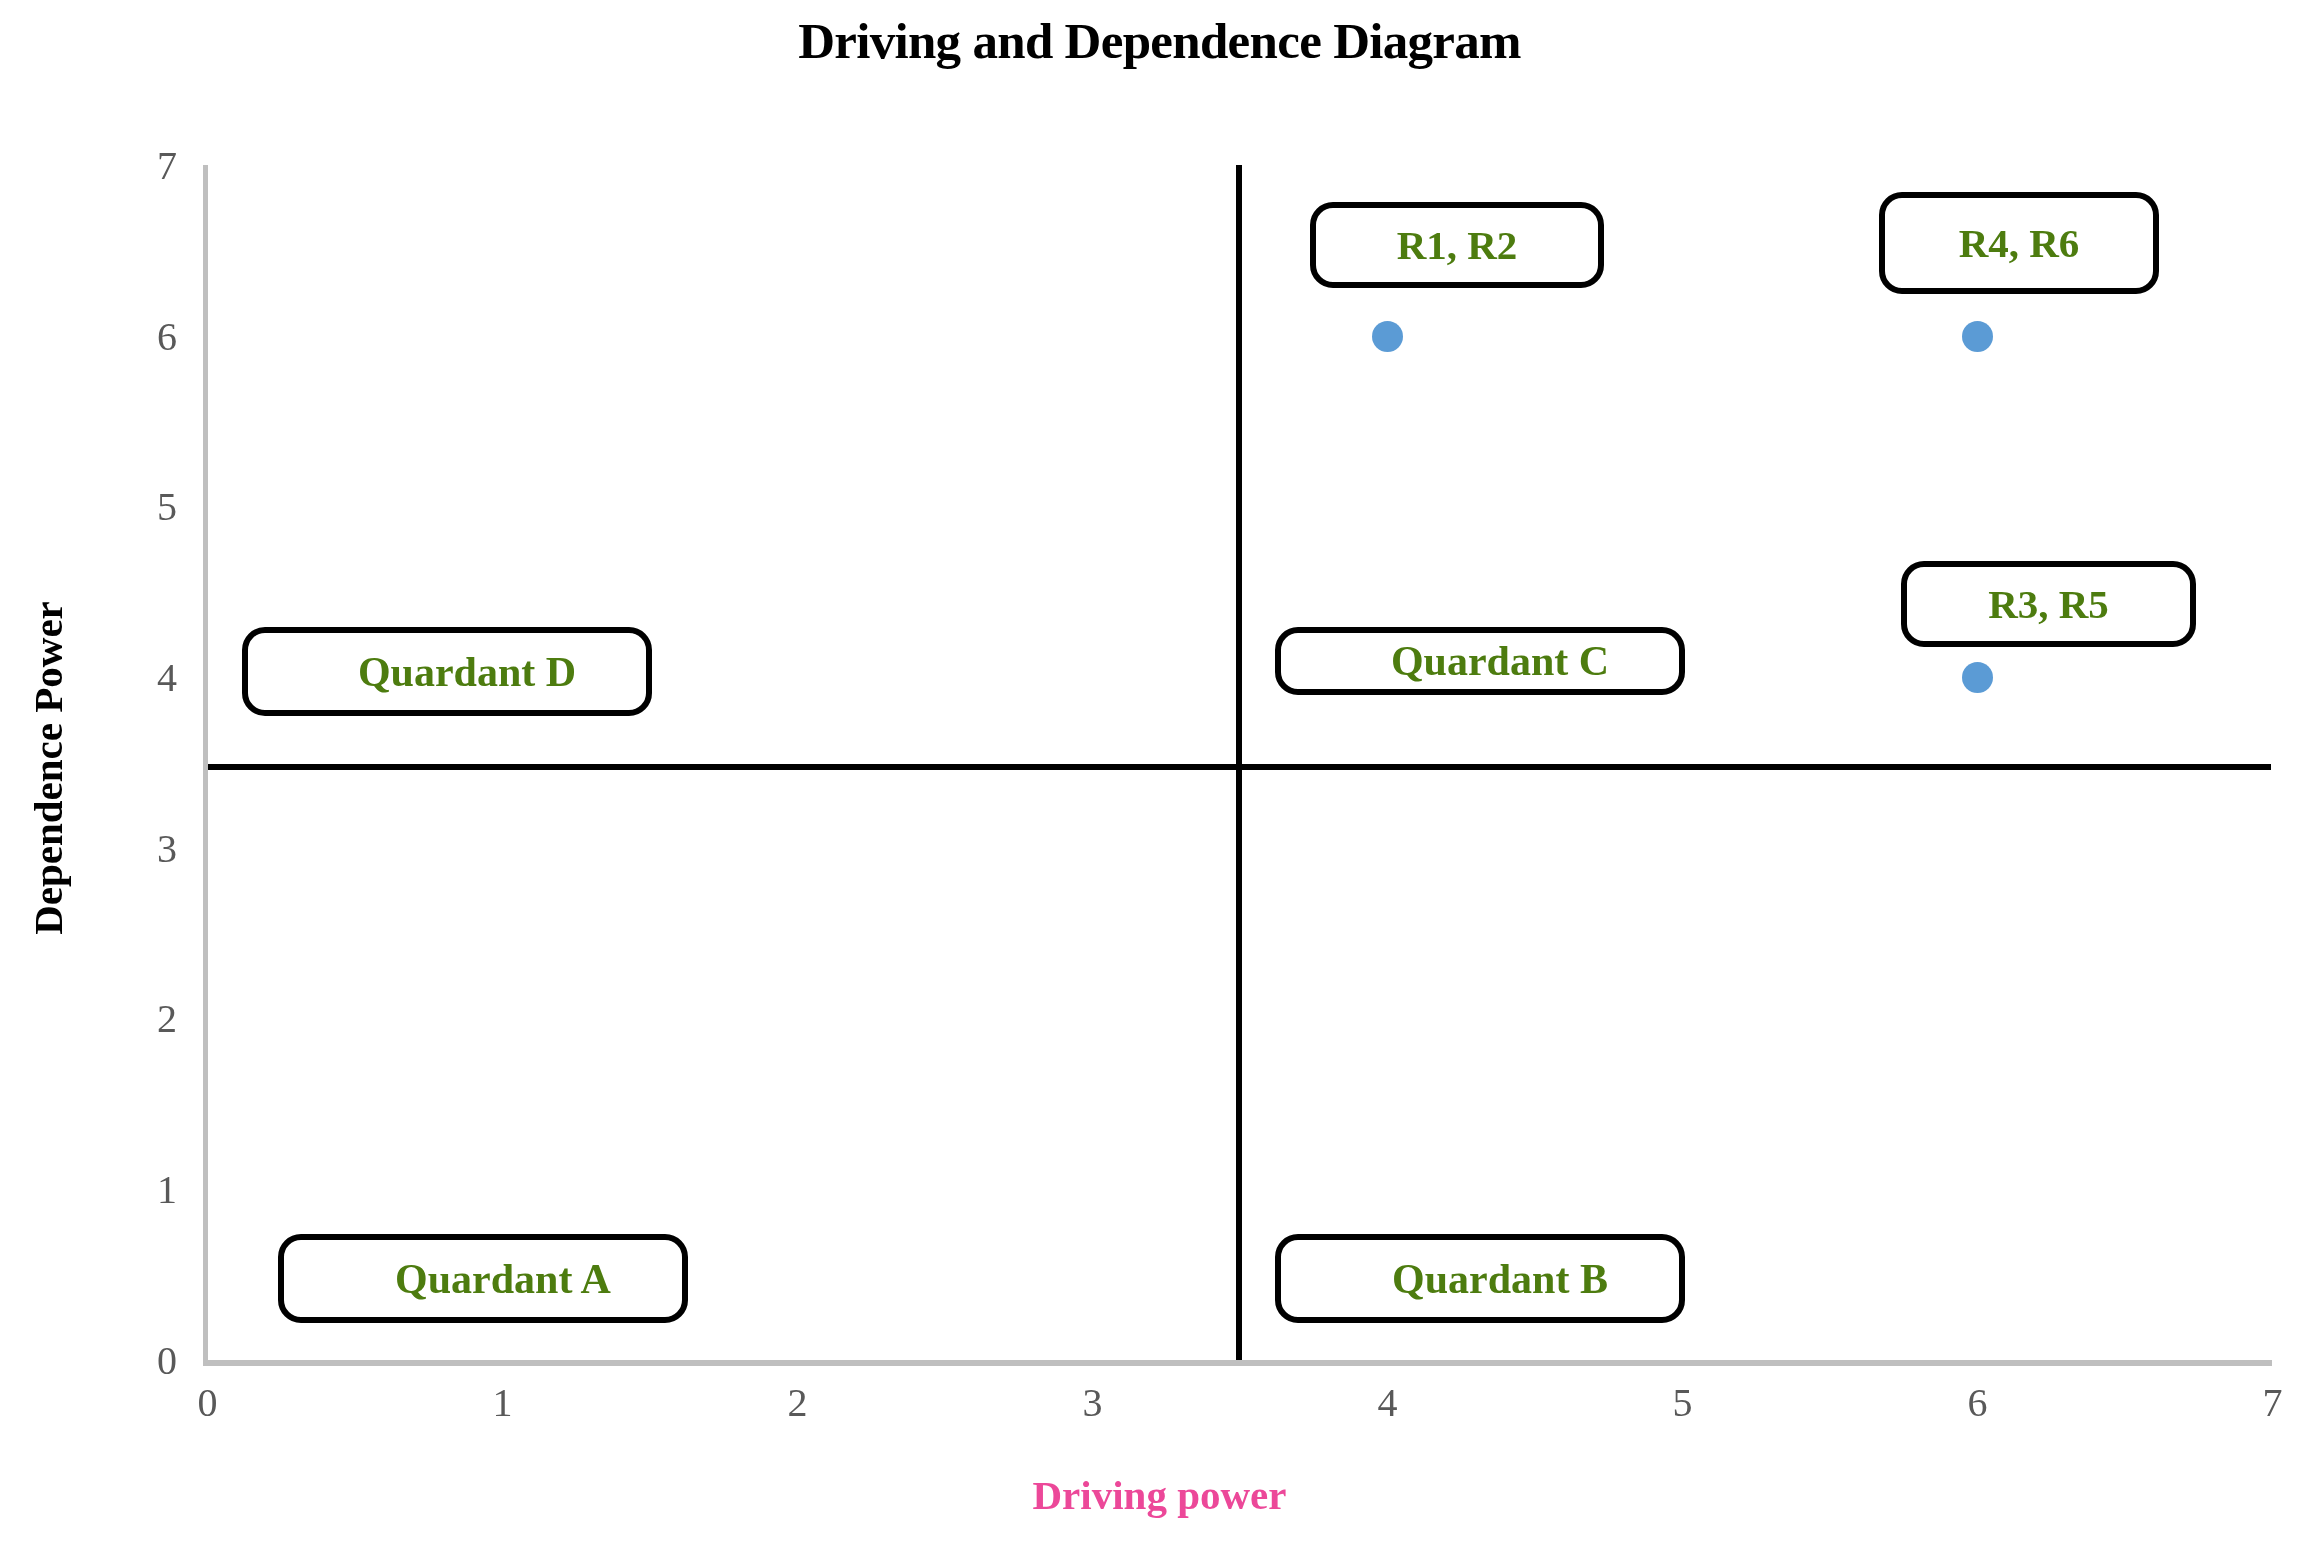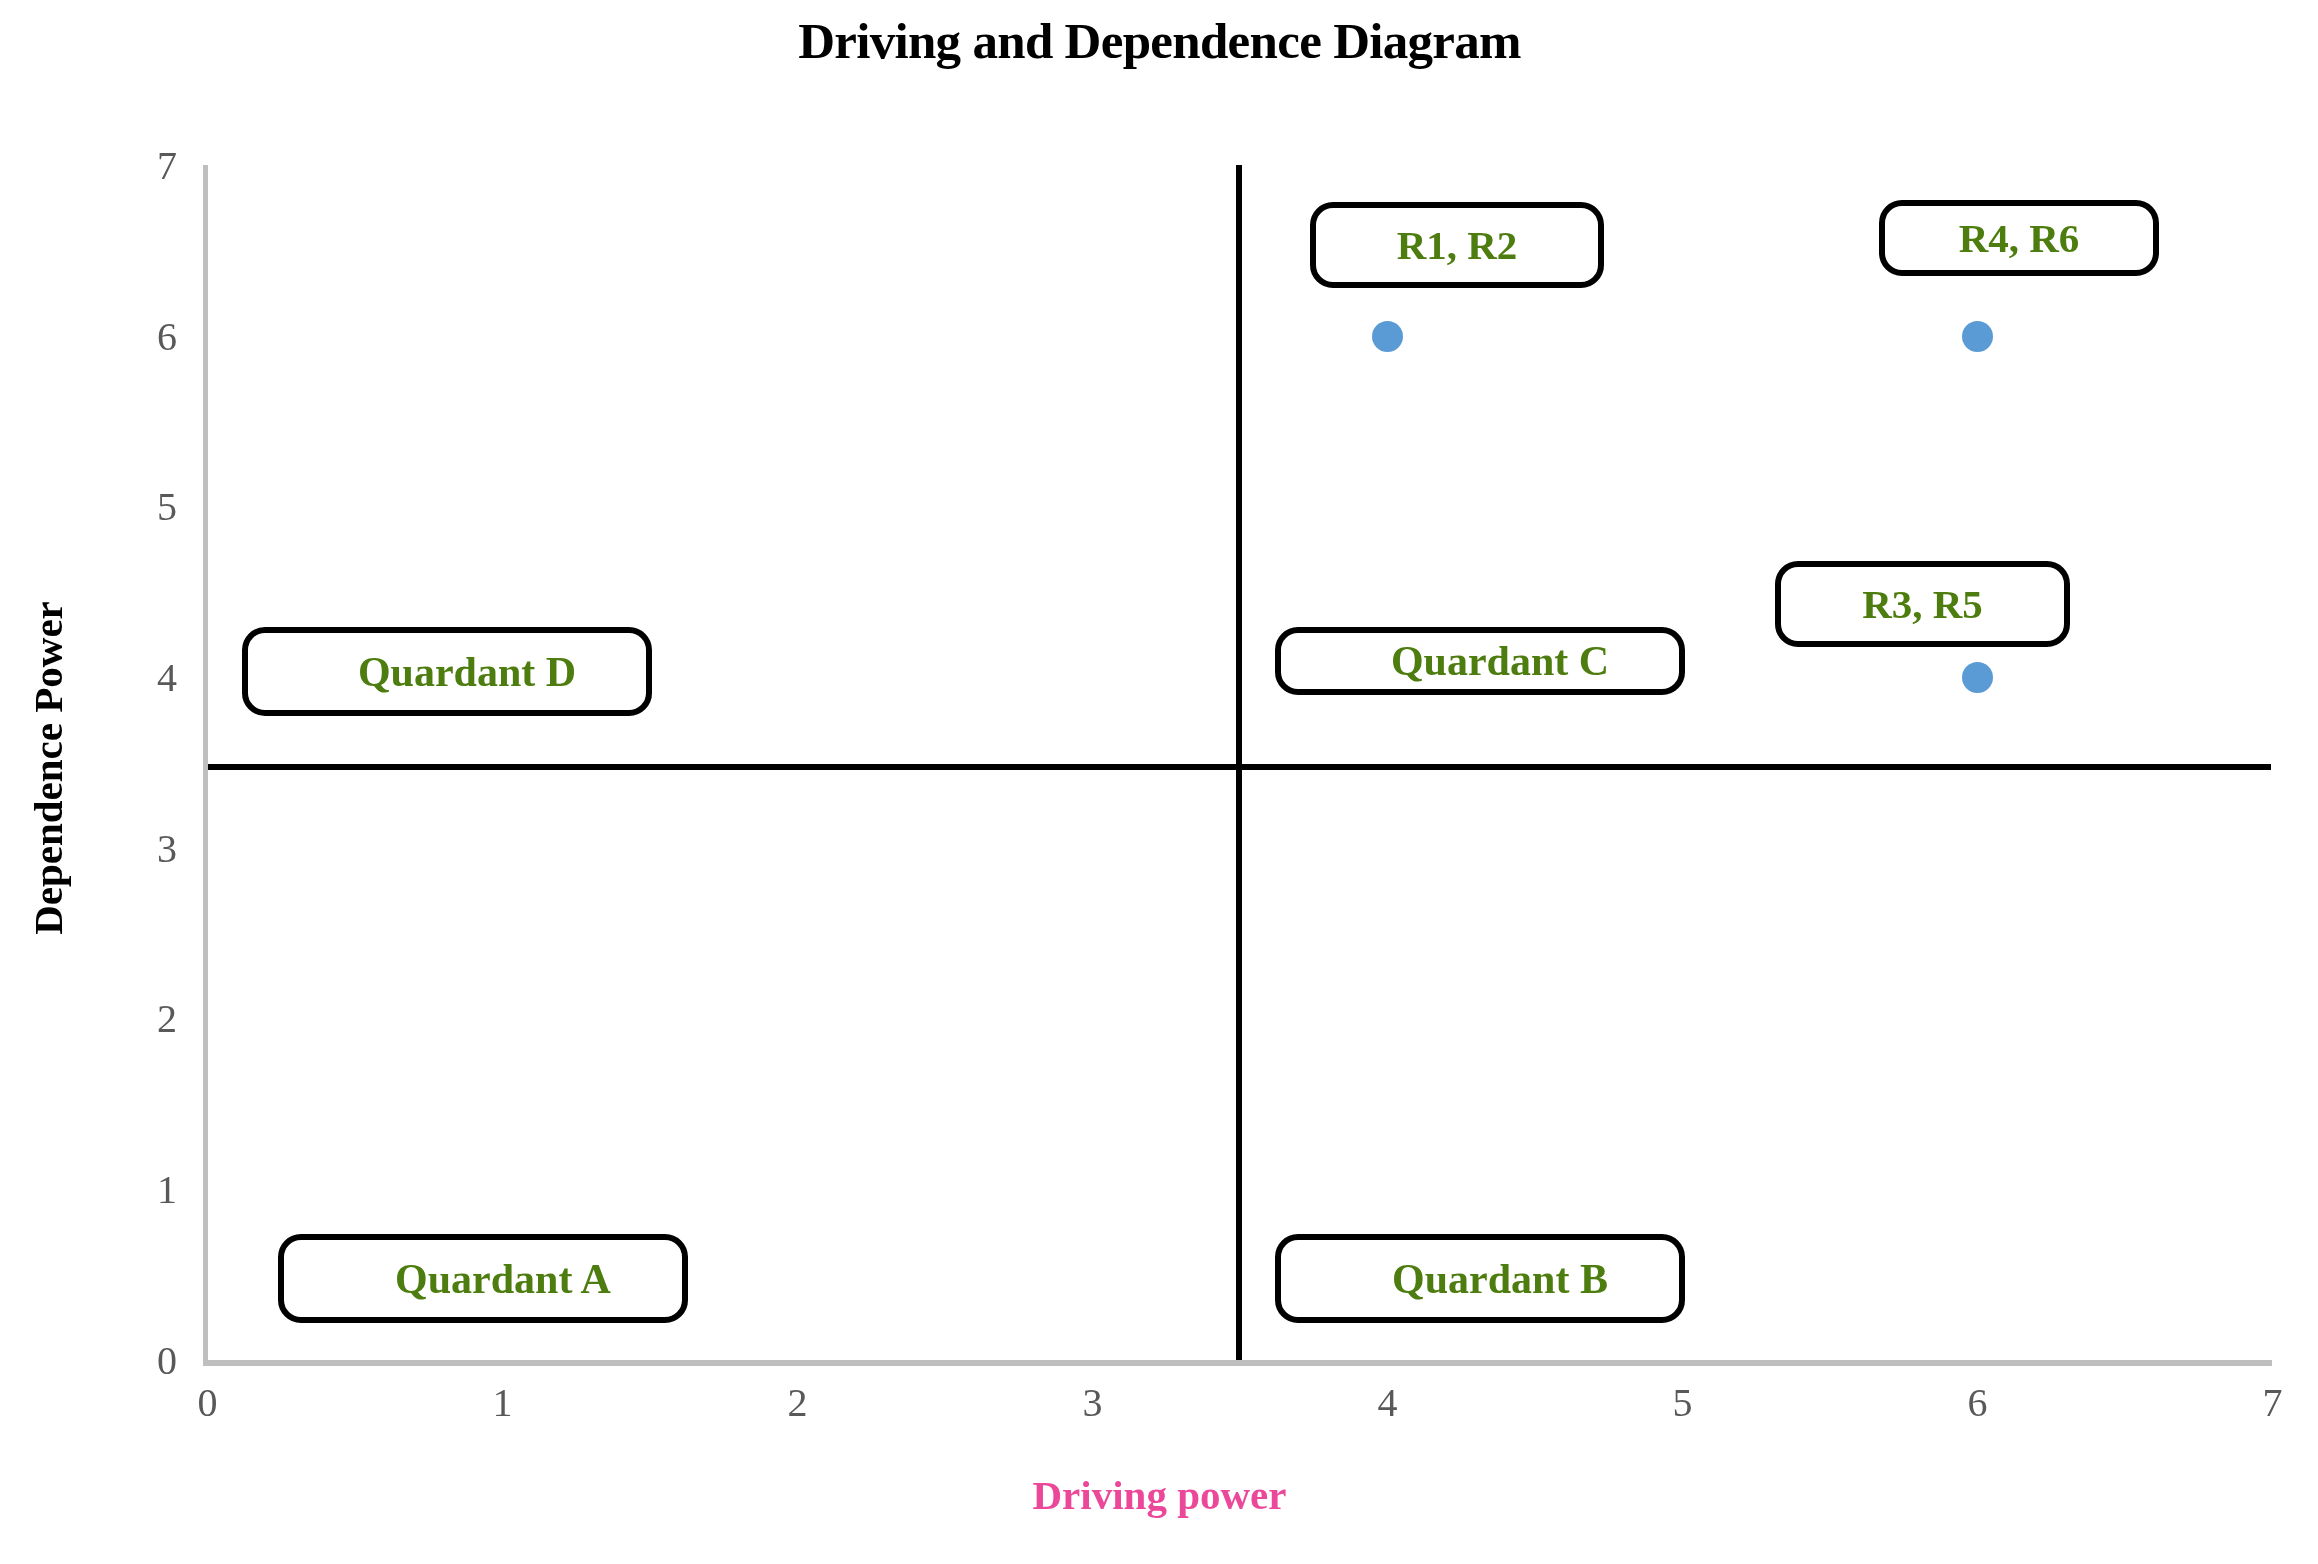--- a/index.html
+++ b/index.html
@@ -116,22 +116,22 @@
   </div>
 
   <div class="divider" id="divider-vertical"></div>
   <div class="divider" id="divider-horizontal"></div>
 
   <div class="marker" style="left:1372px; top:321px;"></div>
   <div class="marker" style="left:1962px; top:321px;"></div>
   <div class="marker" style="left:1962px; top:662px;"></div>
 
   <div class="label-box" style="left:1310px; top:202px; width:294px; height:86px;">R1, R2</div>
-  <div class="label-box" style="left:1879px; top:200px; width:280px; height:76px;">R4, R6</div>
-  <div class="label-box" style="left:1775px; top:561px; width:295px; height:86px;">R3, R5</div>
+  <div class="label-box" style="left:1879px; top:192px; width:280px; height:102px;">R4, R6</div>
+  <div class="label-box" style="left:1901px; top:561px; width:295px; height:86px;">R3, R5</div>
 
   <div class="label-box quadrant" style="left:242px; top:627px; width:410px; height:89px;">Quardant D</div>
   <div class="label-box quadrant" style="left:1275px; top:627px; width:410px; height:68px;">Quardant C</div>
   <div class="label-box quadrant" style="left:242px; top:1234px; width:410px; height:89px;margin-left:36px;">Quardant A</div>
   <div class="label-box quadrant" style="left:1275px; top:1234px; width:410px; height:89px;">Quardant B</div>
 
 </div>
 
 
 </body></html>

